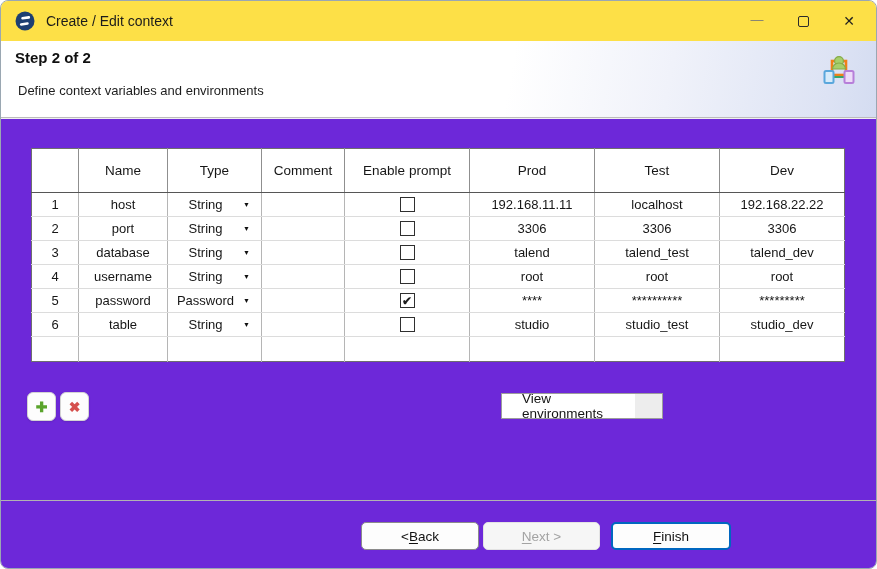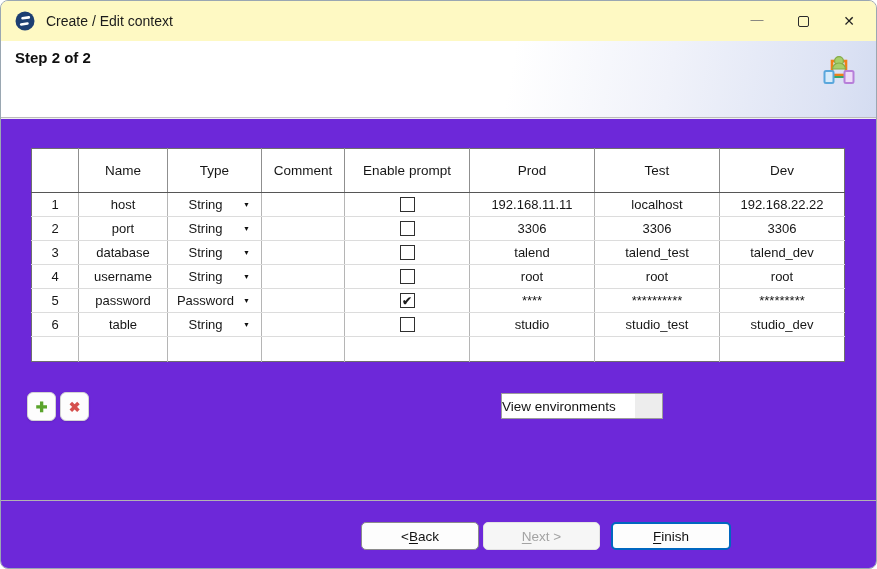--- a/index.html
+++ b/index.html
@@ -5,21 +5,21 @@
   html,body { margin:0; padding:0; background:#ffffff; }
   * { box-sizing:border-box; }
   .window {
     position:relative; width:877px; height:569px;
     font-family:"Liberation Sans", sans-serif;
     background:#efefef; border:1px solid #9aa7b2; border-radius:8px; overflow:hidden;
   }
   
   .titlebar {
     position:absolute; top:0; left:0; right:0; height:40px;
-    background:#fef9c3; display:flex; align-items:center;
+    background:#fde047; display:flex; align-items:center;
   }
   .app-icon { width:20px; height:20px; margin-left:14px; flex:0 0 auto; }
   .title-text { margin-left:11px; font-size:14px; color:#1b1b1b; }
   .win-controls { position:absolute; right:4px; top:0; height:40px; display:flex; }
   .win-btn { width:46px; height:40px; display:flex; align-items:center; justify-content:center; cursor:default; }
   .min-glyph { color:#7a7a7a; font-size:13px; transform:translateY(-2px); }
   .max-glyph { width:11px; height:11px; border:1.2px solid #2b2b2b; border-radius:2px; }
   .close-glyph { color:#1f1f1f; font-size:14px; }
   
   .header {
@@ -67,21 +67,21 @@
     font-size:14px; font-weight:bold; cursor:default;
   }
   .add-btn  { left:26px; color:#5aa42c; }
   .del-btn  { left:59px; color:#d5504d; }
   
   .combo {
     position:absolute; left:500px; top:274px; width:162px; height:26px;
     background:#ffffff; border:1px solid #9c9c9c;
     display:flex; align-items:stretch; font-size:13.5px; color:#141414;
   }
-  .combo-text { flex:1; display:flex; align-items:center; padding-left:0; }
+  .combo-text { flex:1; display:flex; align-items:center; padding-left:20px; }
   .combo-btn { width:27px; background:#ededed; }
   .btn2 {
     position:absolute; left:670px; top:274px; width:153px; height:27px;
     background:#fdfdfd; border:1px solid #9c9c9c; border-radius:4px;
     display:flex; align-items:center; justify-content:center;
     font-size:13.5px; color:#141414; cursor:default;
   }
   
   .footer-sep { position:absolute; left:0; right:0; top:381px; height:1px; background:#b2b2b2; }
   .btn {
@@ -116,20 +116,21 @@
         <span class="max-glyph"></span>
       </div>
       <div class="win-btn">
         <span class="close-glyph">✕</span>
       </div>
     </div>
   </div>
 
   <div class="header">
     <div class="step-title">Step 2 of 2</div>
+    <div class="step-desc">Define context variables and environments</div>
     <svg class="context-icon" width="36" height="36" viewBox="0 0 36 36">
       <rect x="11" y="9" width="14" height="14" fill="none" stroke="#f08019" stroke-width="2.6"></rect>
       <line x1="8" y1="25" x2="28" y2="25" stroke="#3aa66a" stroke-width="2"></line>
       <circle cx="18" cy="9" r="4.4" fill="#a7cf6b" stroke="#86ab49" stroke-width="1.2"></circle>
       <path d="M11.5 17 a6.5 6 0 0 1 13 0 z" fill="#a7cf6b" stroke="#86ab49" stroke-width="1.2"></path>
       <rect x="3.5" y="19" width="9" height="12" rx="1.5" fill="#d7ebfa" stroke="#5aa7dc" stroke-width="2"></rect>
       <rect x="23.5" y="19" width="9" height="12" rx="1.5" fill="#eddcf8" stroke="#b77fd9" stroke-width="2"></rect>
     </svg>
   </div>
 

